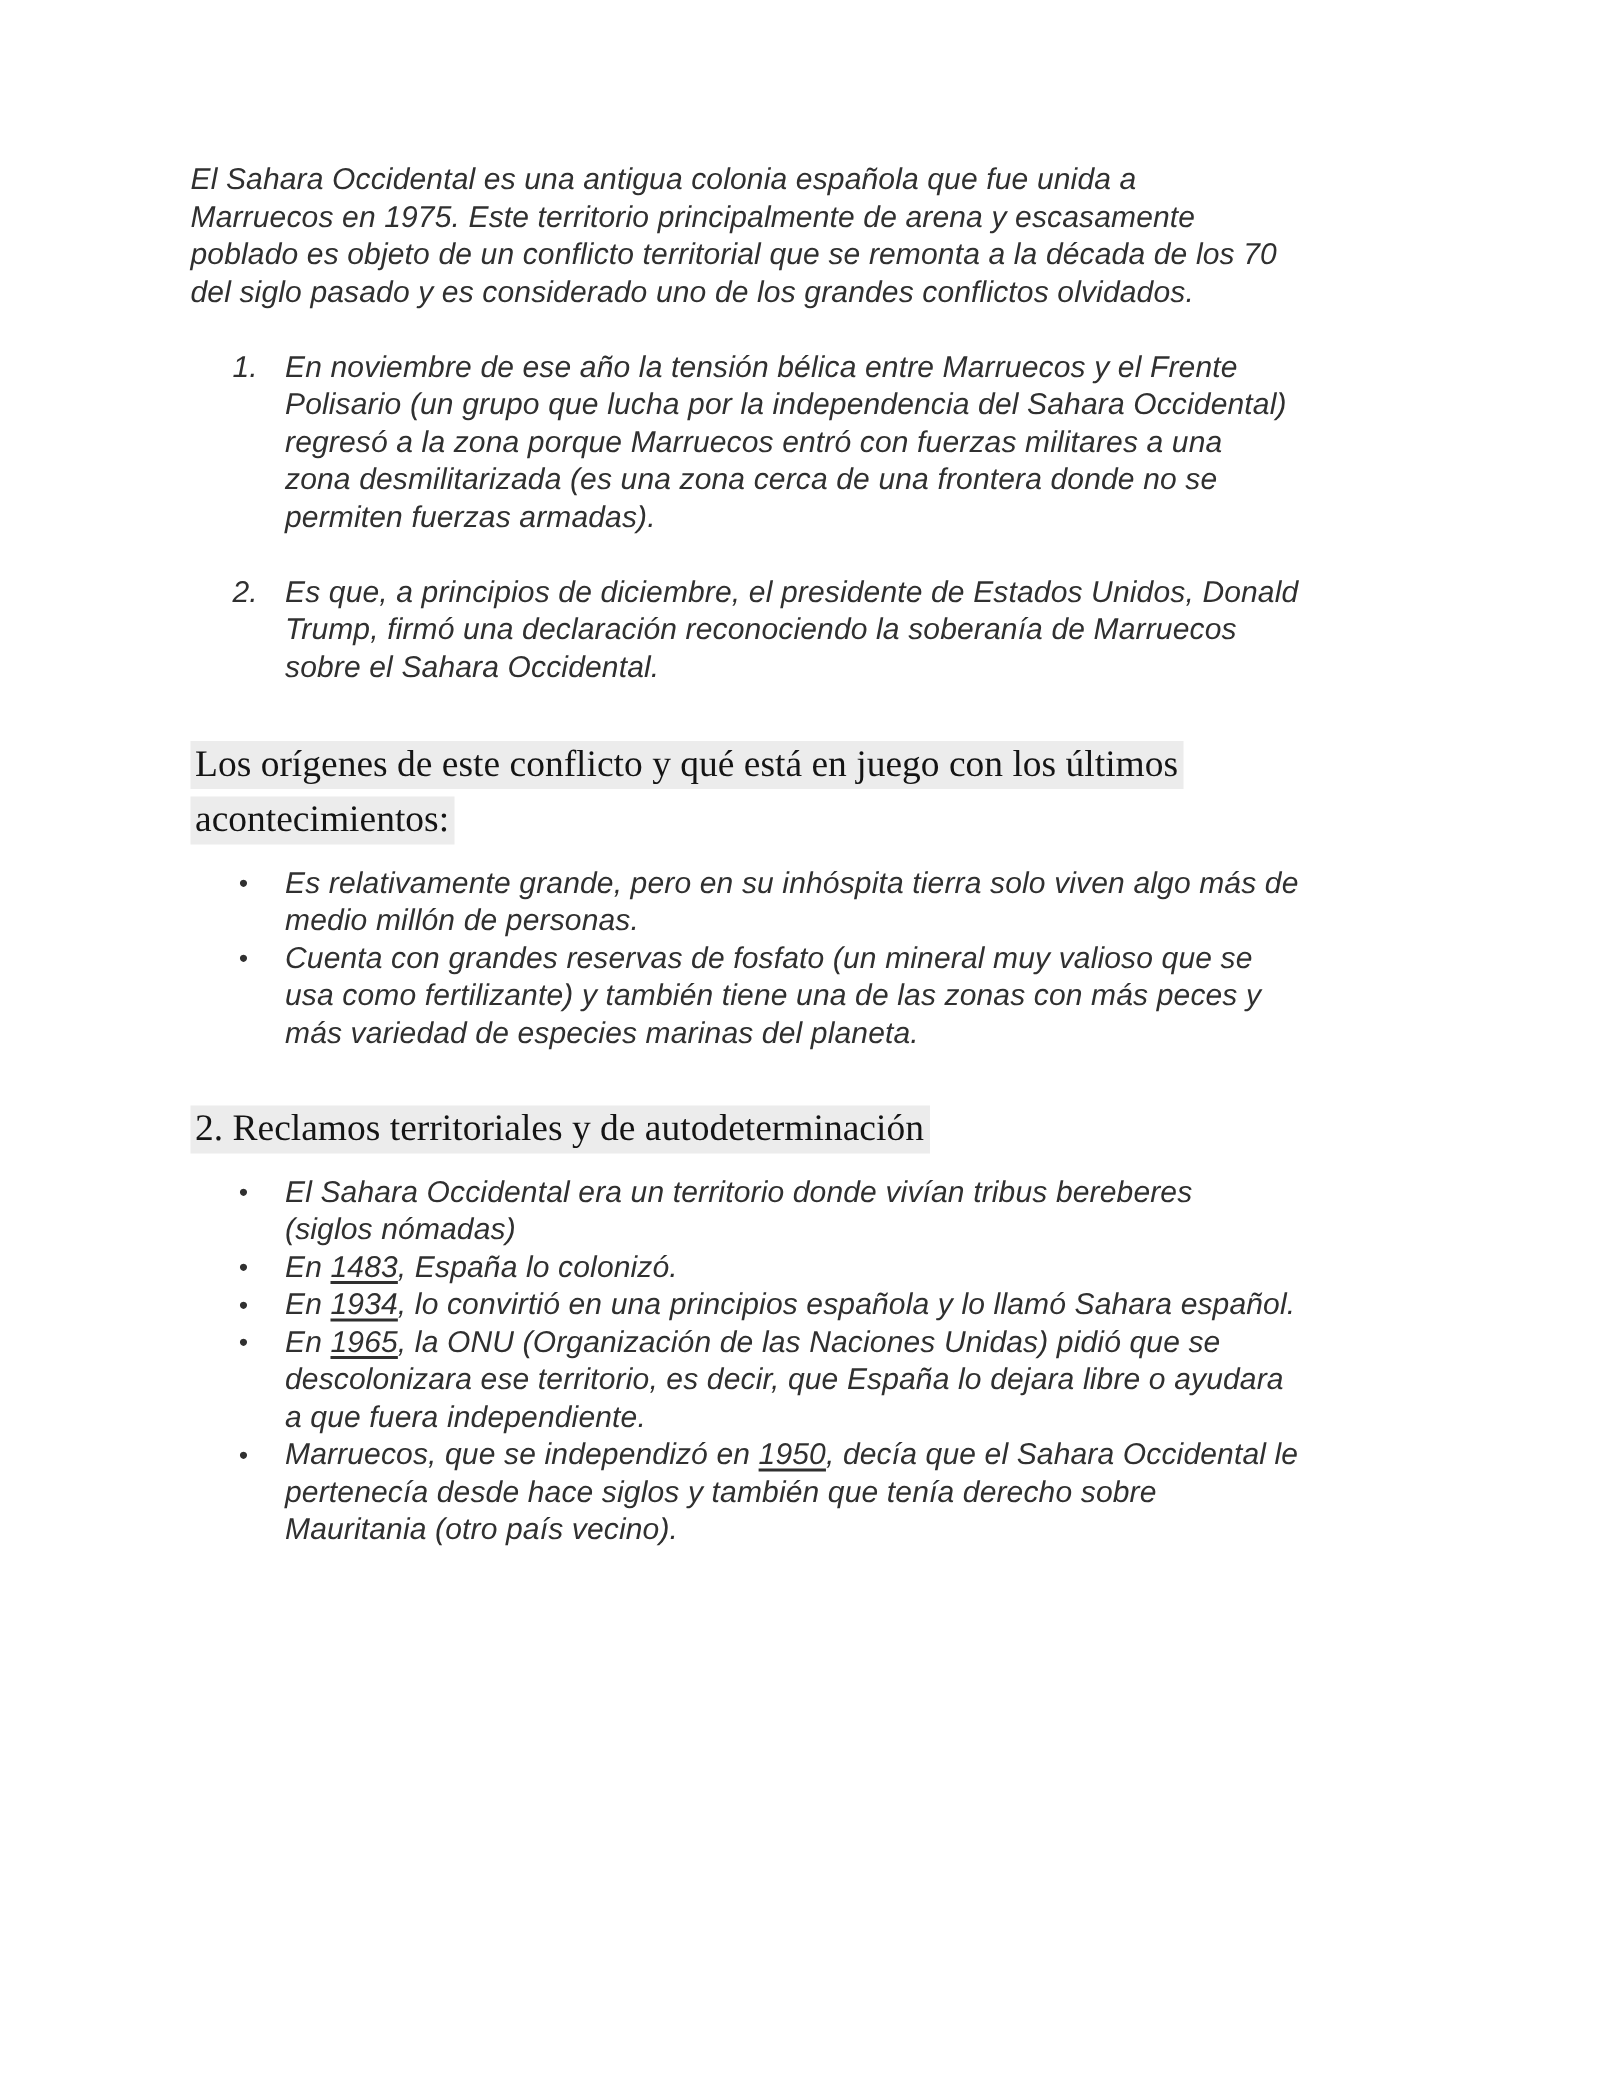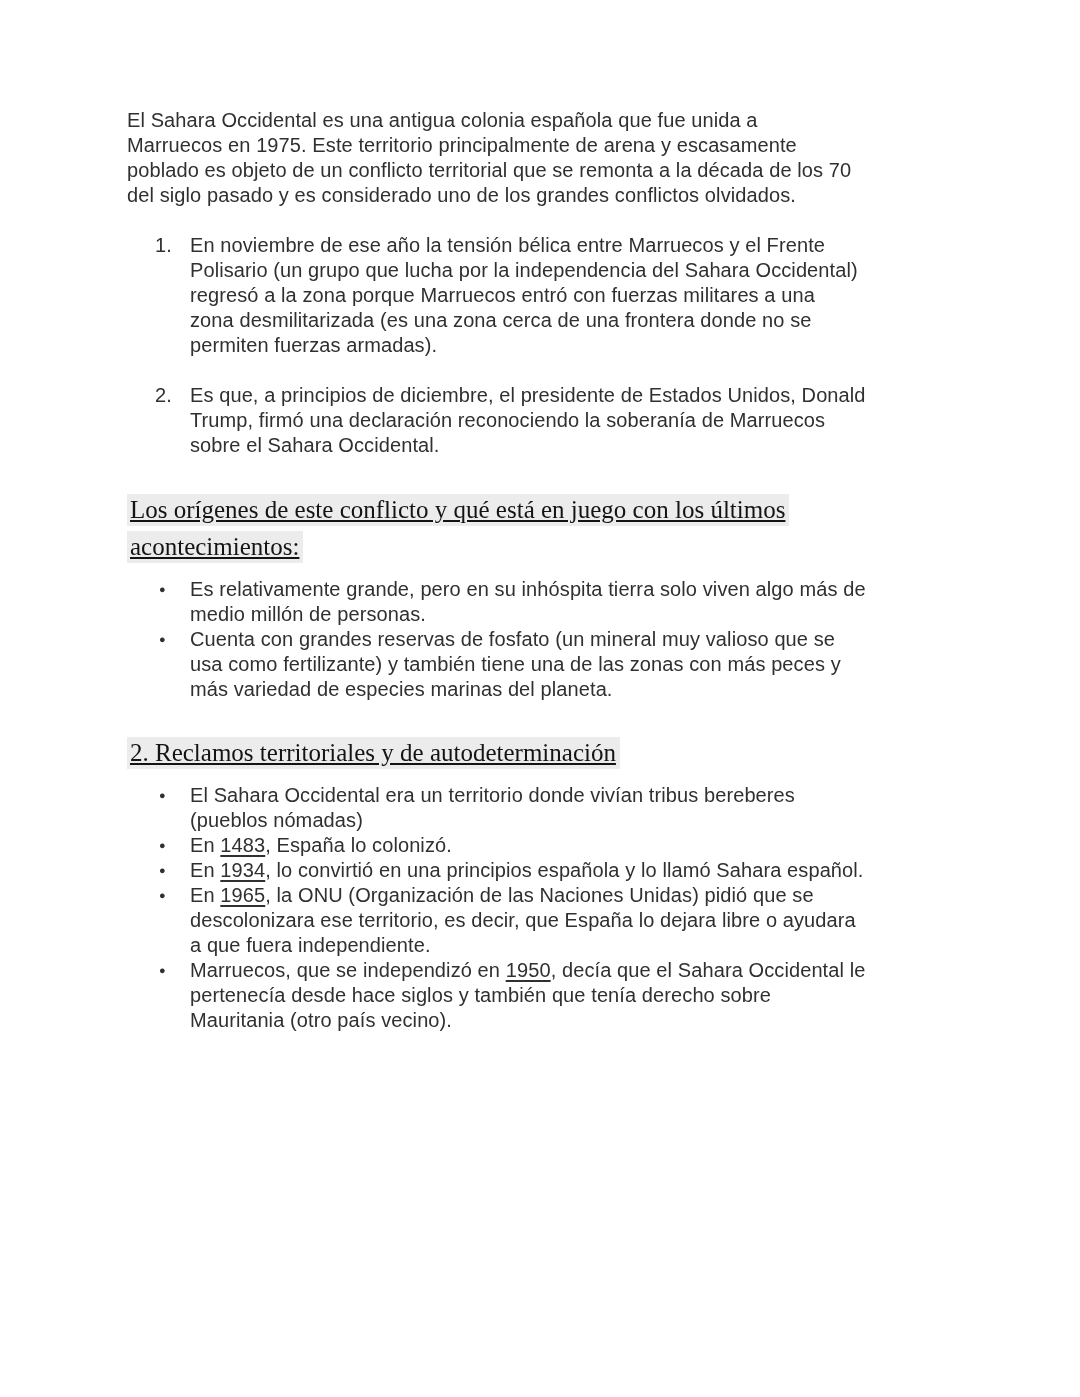--- a/index.html
+++ b/index.html
@@ -38,20 +38,21 @@
     text-decoration-thickness: 3px;
     text-underline-offset: 6px;
   }
   
   .body-text {
     font-size: 20px;
     line-height: 25px;
     letter-spacing: 0.1px;
     white-space: pre-line;
     color: var(--body-text);
+    font-style: italic;
   }
   p.para { margin: 0; }
   p.intro { margin-bottom: 25px; }
   
   .num-list { margin: 0; padding: 0; list-style: none; }
   .num-item { display: flex; }
   .num-item + .num-item { margin-top: 25px; }
   .num-marker {
     flex: none;
     width: 63px;
@@ -59,21 +60,20 @@
   }
   .li-text { flex: 1; }
   
   .heading {
     margin: 0;
     font-family: "Liberation Serif", "DejaVu Serif", serif;
     font-weight: 400;
     font-size: 25px;
     line-height: 37px;
     color: var(--heading-text);
-    text-decoration: underline;
   }
   .heading .hl {
     background: var(--heading-highlight);
     padding: 2px 4px 3px 3px;
     white-space: pre-line;
     -webkit-box-decoration-break: clone;
     box-decoration-break: clone;
   }
   .main-heading   { margin-top: 33px; }
   .sect-heading-1 { margin-top: 40px; }
@@ -136,21 +136,21 @@
 más variedad de especies marinas del planeta.</span></span>
     </li>
   </ul>
 
   <h3 class="heading sect-heading-2"><span class="hl">2. Reclamos territoriales y de autodeterminación</span></h3>
 
   <ul class="bullet-list">
     <li class="bullet-item body-text">
       <span class="bullet-marker">●</span>
       <span class="li-text"><span>El Sahara Occidental era un territorio donde vivían tribus bereberes
-(pueblos nómadas)</span></span>
+(siglos nómadas)</span></span>
     </li>
     <li class="bullet-item body-text">
       <span class="bullet-marker">●</span>
       <span class="li-text"><span>En </span><span class="u">1483</span><span>, España lo colonizó.</span></span>
     </li>
     <li class="bullet-item body-text">
       <span class="bullet-marker">●</span>
       <span class="li-text"><span>En </span><span class="u">1934</span><span>, lo convirtió en una principios española y lo llamó Sahara español.</span></span>
     </li>
     <li class="bullet-item body-text">

